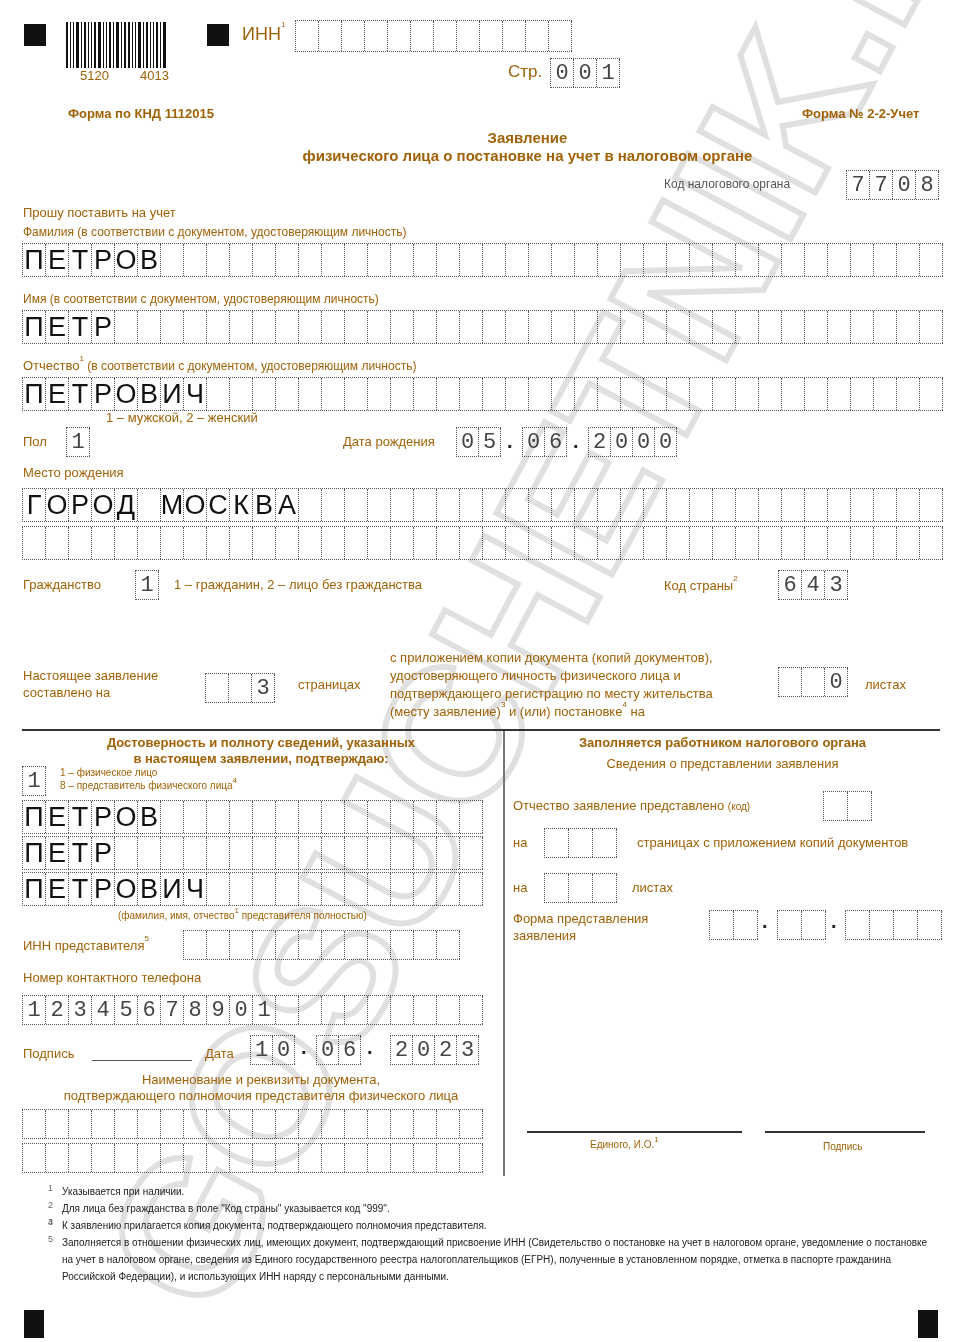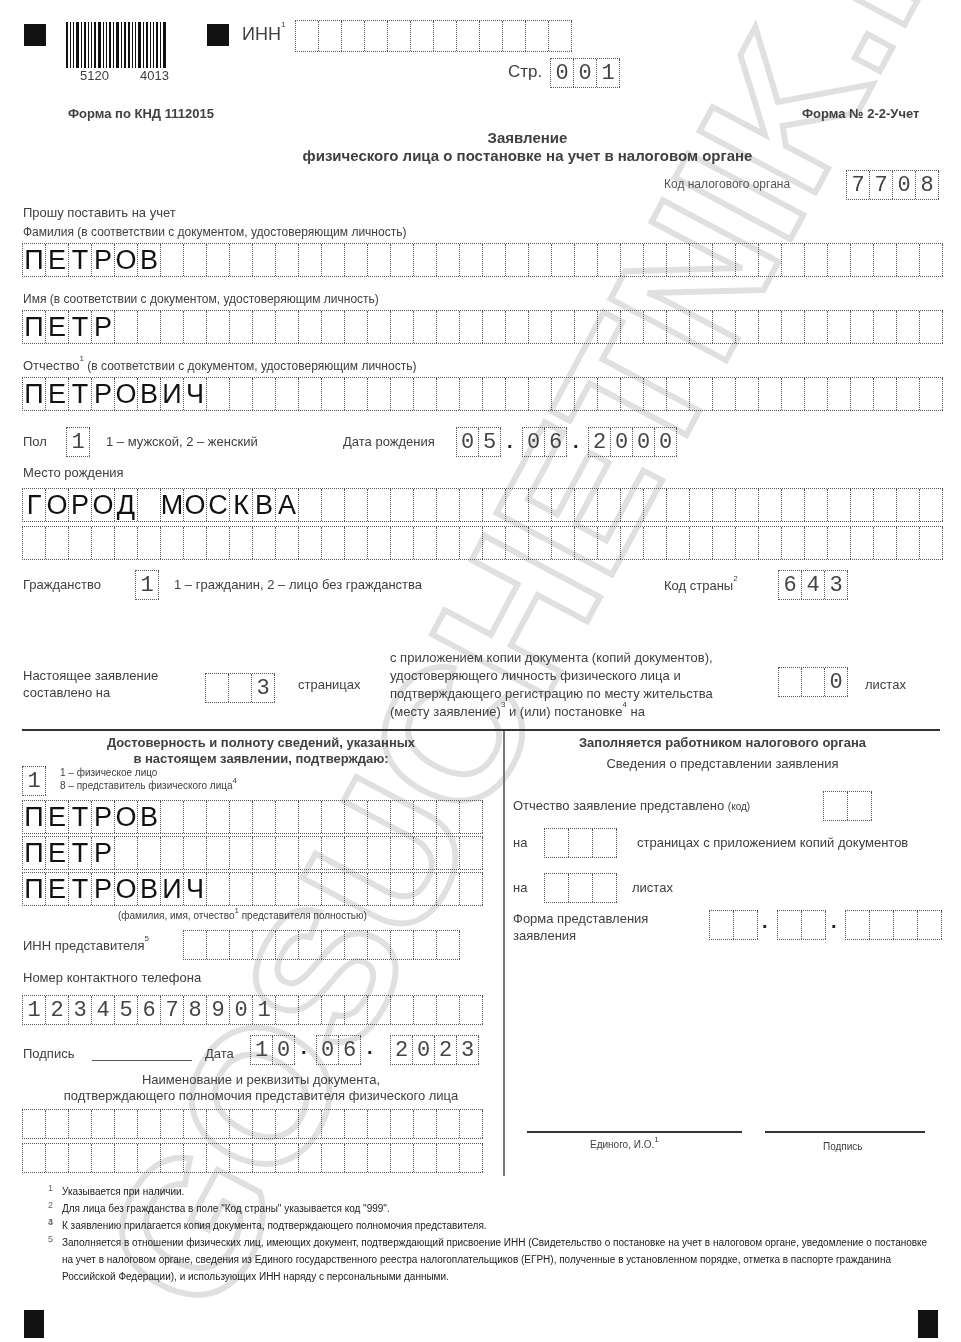--- a/index.html
+++ b/index.html
@@ -1,19 +1,19 @@
 <!DOCTYPE html>
 <html><head>
 <meta charset="utf-8">
 <style>
   html, body { margin:0; padding:0; background:#fff; }
   body { width:961px; height:1342px; position:relative; overflow:hidden;
          font-family:"Liberation Sans", sans-serif; color:#222; }
   .marker { position:absolute; width:22px; height:22px; background:#111; }
-  .txt { position:absolute; font-size:13px; white-space:nowrap; color:#404040; }
+  .txt { position:absolute; font-size:13px; white-space:nowrap; color:#a16207; }
   .small { font-size:11px; }
   .bold { font-weight:bold; }
   sup { font-size:8px; vertical-align:top; position:relative; top:-4px; }
   
   .field { position:absolute; display:flex; border-top:1px dotted #555; border-bottom:1px dotted #555;
            border-left:1px dotted #555; }
   .cell { border-right:1px dotted #555; box-sizing:border-box; display:flex; align-items:center;
           justify-content:center; font-family:"DejaVu Sans Mono", monospace; color:#333; }
   .cell.big { font-family:"Liberation Sans", sans-serif; font-size:27px; color:#111; letter-spacing:0; }
   .cell.num { font-size:22px; color:#444; font-family:"Liberation Mono", monospace; }
@@ -243,21 +243,21 @@
     <div class="cell big" style="width: 23px; height: 32px;"></div>
     <div class="cell big" style="width: 23px; height: 32px;"></div>
     <div class="cell big" style="width: 23px; height: 32px;"></div>
     <div class="cell big" style="width: 23px; height: 32px;"></div>
   </div>
 
 <div class="txt" style="left:23px; top:434px;">Пол</div>
 <div class="field" style="left:66px; top:427px;">
     <div class="cell num" style="width: 23px; height: 28px;">1</div>
   </div>
-<div class="txt" style="left:106px; top:434px;">1 – мужской, 2 – женский</div>
+<div class="txt" style="left:106px; top:410px;">1 – мужской, 2 – женский</div>
 
 <div class="txt" style="left:343px; top:434px;">Дата рождения</div>
 <div class="field" style="left:456px; top:427px;">
     <div class="cell num" style="width: 22px; height: 28px;">0</div>
     <div class="cell num" style="width: 22px; height: 28px;">5</div>
   </div>
 <div class="dot" style="left:507px; top:430px;">.</div>
 <div class="field" style="left:522px; top:427px;">
     <div class="cell num" style="width: 22px; height: 28px;">0</div>
     <div class="cell num" style="width: 22px; height: 28px;">6</div>

